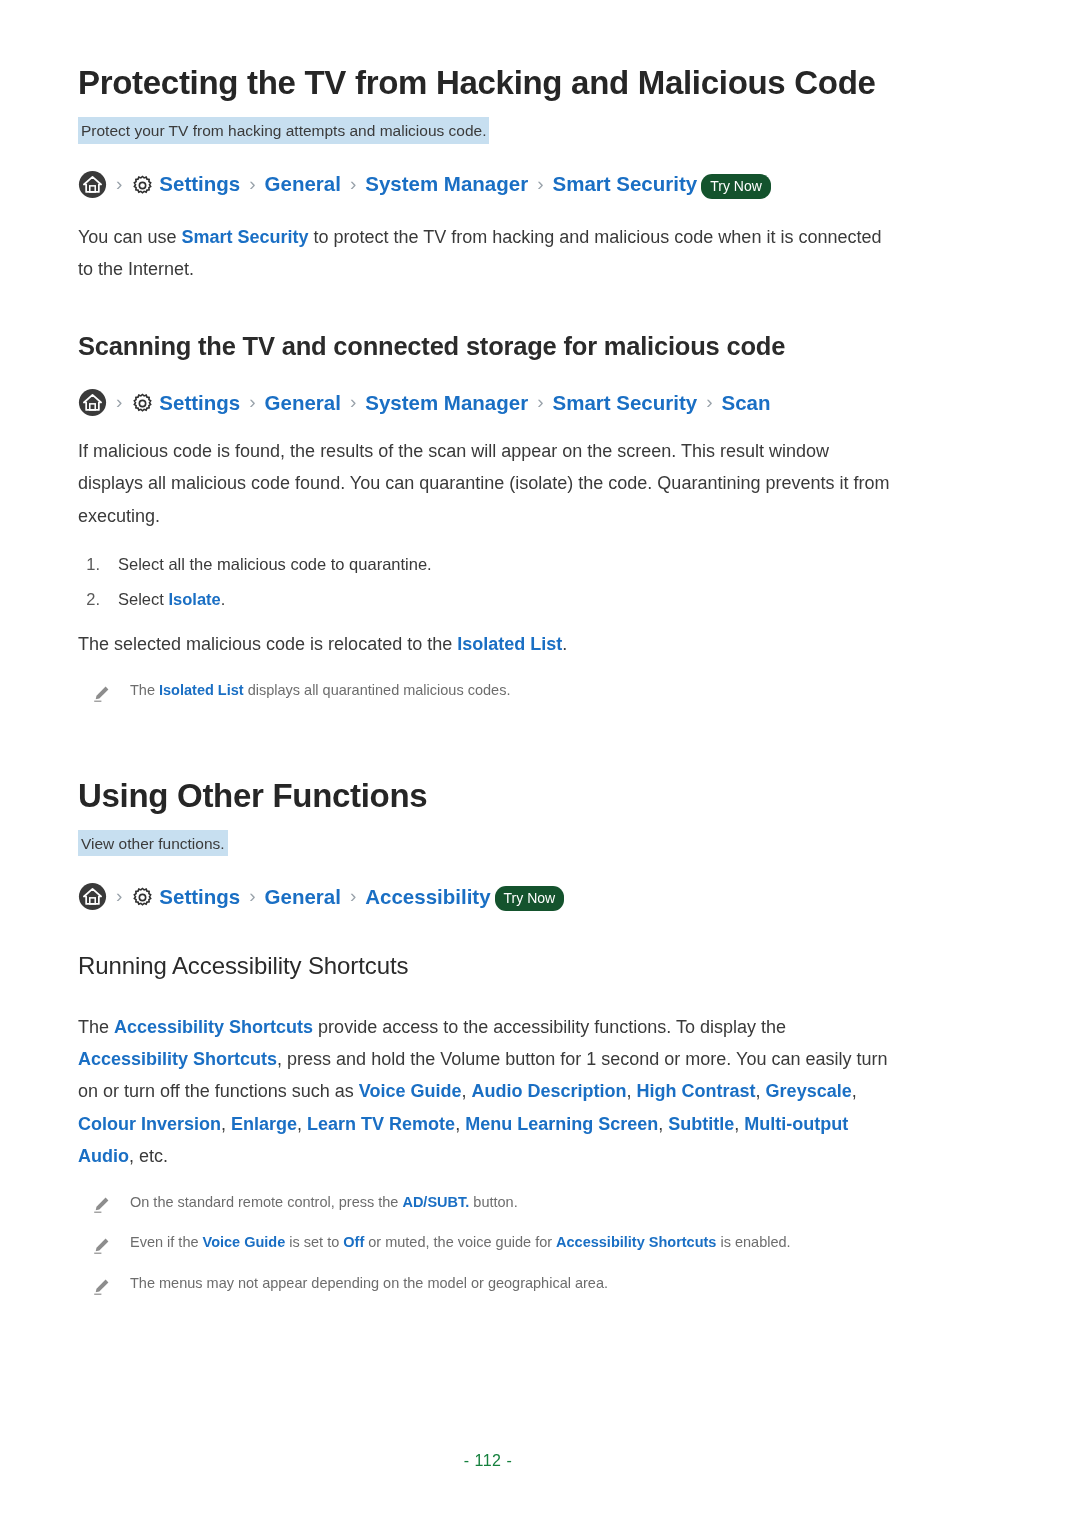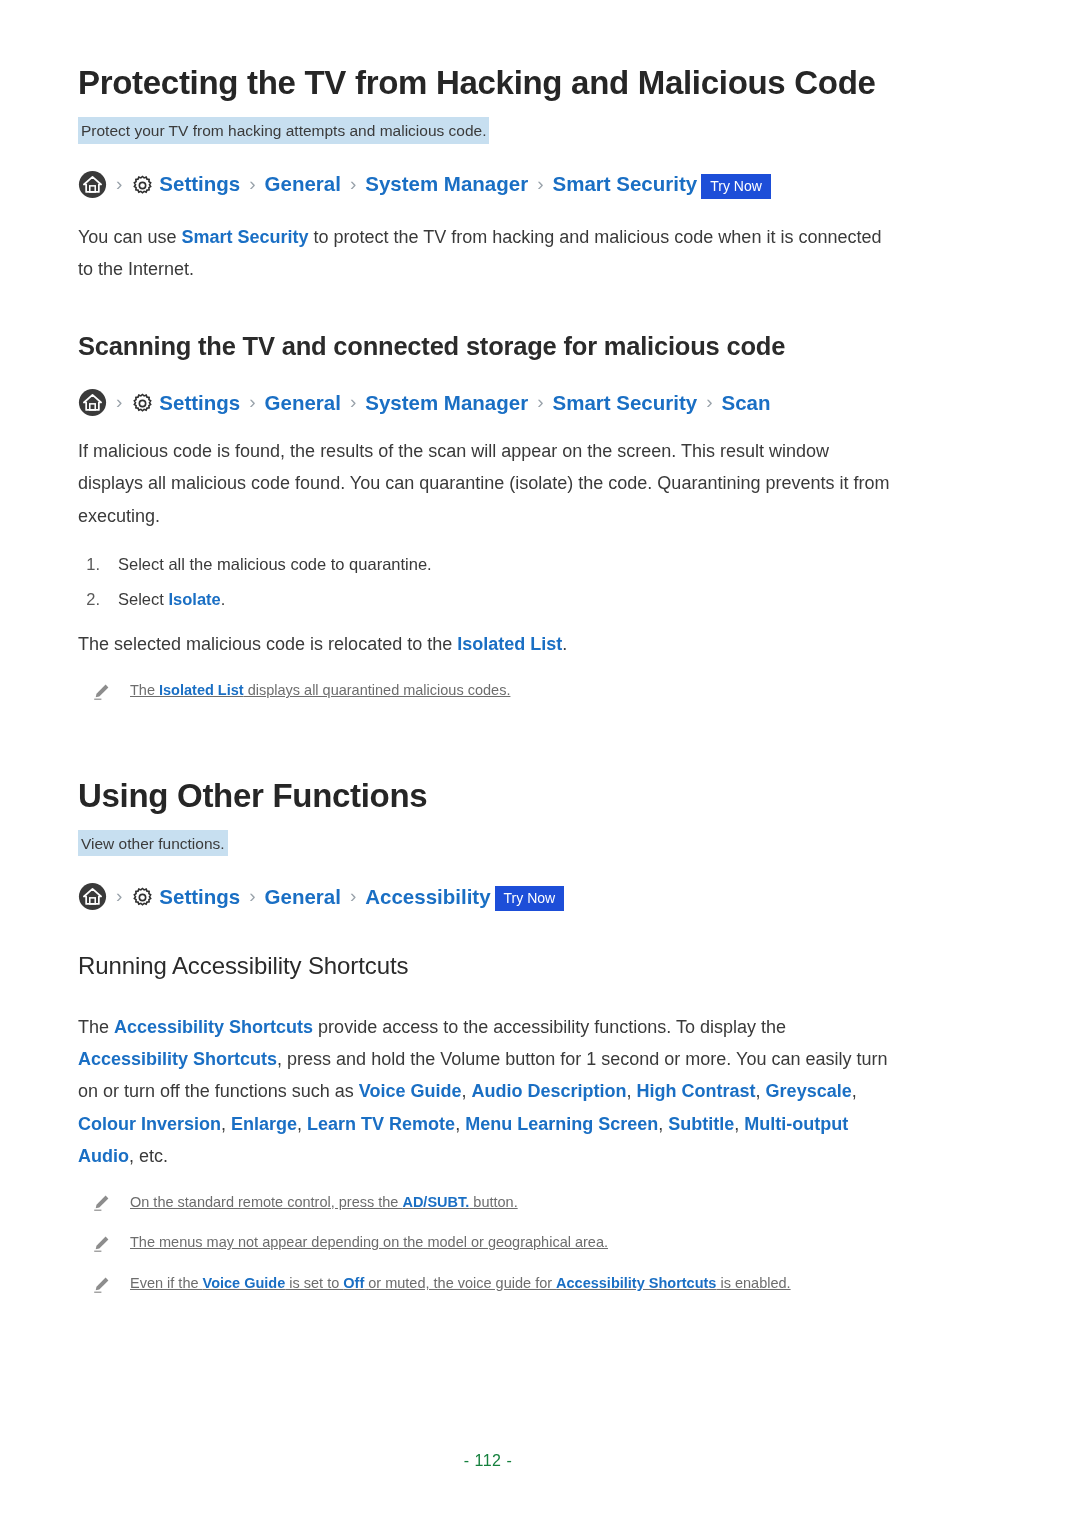--- a/index.html
+++ b/index.html
@@ -93,27 +93,27 @@
   .gear-icon {
     display: inline-block;
     width: 23px;
     height: 23px;
     flex: 0 0 auto;
     margin-right: 5px;
     transform: translateY(1px);
   }
   .trynow {
     display: inline-block;
-    background: #1d4ed8;
+    background: #14532d;
     color: #ffffff;
     font-size: 14px;
     font-weight: normal;
     line-height: 1;
     padding: 5px 9px 6px 9px;
-    border-radius: 0;
+    border-radius: 11px;
     margin-left: 4px;
     transform: translateY(2px);
     white-space: nowrap;
   }
 
   
   .body {
     font-size: 18px;
     line-height: 1.78;
     color: #3a3a3a;
@@ -146,26 +146,25 @@
     color: #5a5a5a;
   }
   .olist li .txt .lnk {
     color: #1a6fc4;
     font-weight: bold;
   }
 
   
   .note {
     display: flex;
-    align-items: center;
+    align-items: flex-end;
     font-size: 14.5px;
     line-height: 1.7;
     color: #6d6d6d;
     margin-bottom: 16px;
-    text-decoration: underline;
   }
   .note .pencil {
     width: 18px;
     height: 18px;
     flex: 0 0 auto;
     margin: 3px 20px 0 14px;
   }
   .note .ntxt .lnk {
     color: #1a6fc4;
     font-weight: bold;
@@ -337,28 +336,28 @@
     <span class="ntxt"><span>On the standard remote control, press the </span><span class="lnk">AD/SUBT.</span><span> button.</span></span>
   </div>
 
   <div class="note">
     <span class="pencil">
       <svg viewBox="0 0 18 18" width="18" height="18" aria-hidden="true">
         <path d="M13.6 1.6 l2.8 2.8 -9.1 9.1 -3.6 0.8 0.8 -3.6 z" fill="#8d8d8d"></path>
         <path d="M2.2 16.2 h7.2" stroke="#8d8d8d" stroke-width="1.2" fill="none"></path>
       </svg>
     </span>
-    <span class="ntxt"><span>The menus may not appear depending on the model or geographical area.</span></span>
+    <span class="ntxt"><span>Even if the </span><span class="lnk">Voice Guide</span><span> is set to </span><span class="lnk">Off</span><span> or muted, the voice guide for </span><span class="lnk">Accessibility Shortcuts</span><span> is enabled.</span></span>
   </div>
 
   <div class="note">
     <span class="pencil">
       <svg viewBox="0 0 18 18" width="18" height="18" aria-hidden="true">
         <path d="M13.6 1.6 l2.8 2.8 -9.1 9.1 -3.6 0.8 0.8 -3.6 z" fill="#8d8d8d"></path>
         <path d="M2.2 16.2 h7.2" stroke="#8d8d8d" stroke-width="1.2" fill="none"></path>
       </svg>
     </span>
-    <span class="ntxt"><span>Even if the </span><span class="lnk">Voice Guide</span><span> is set to </span><span class="lnk">Off</span><span> or muted, the voice guide for </span><span class="lnk">Accessibility Shortcuts</span><span> is enabled.</span></span>
+    <span class="ntxt"><span>The menus may not appear depending on the model or geographical area.</span></span>
   </div>
 
   <div class="footer">- 112 -</div>
 
 </div>
 
 </body></html>

